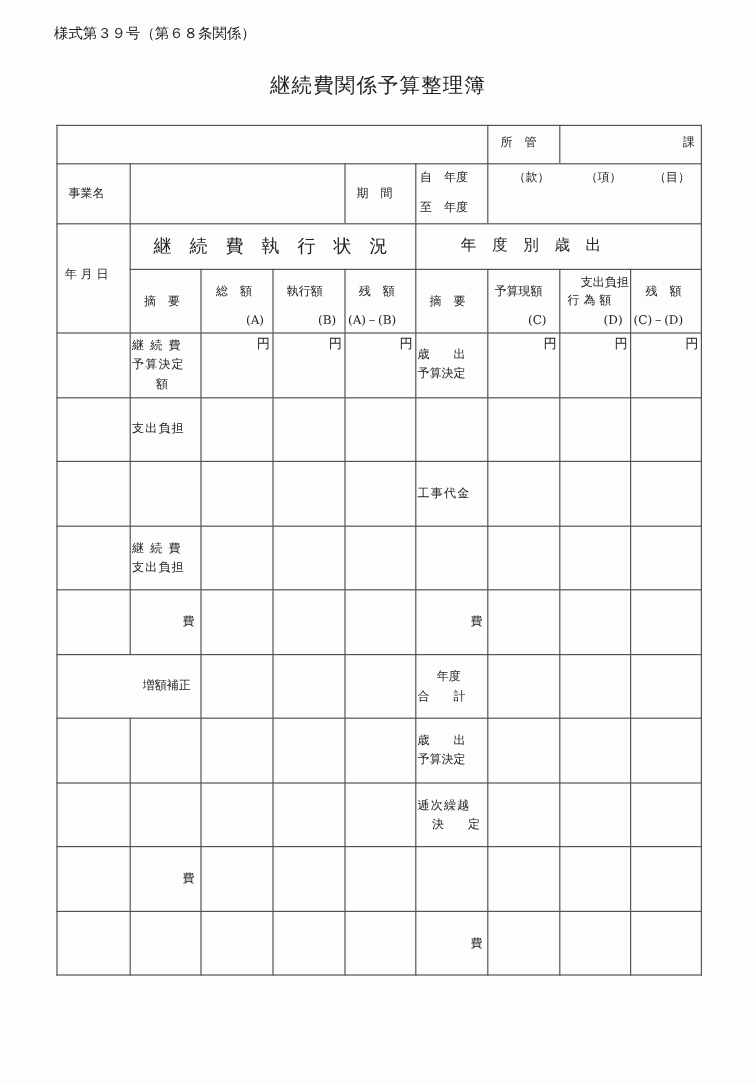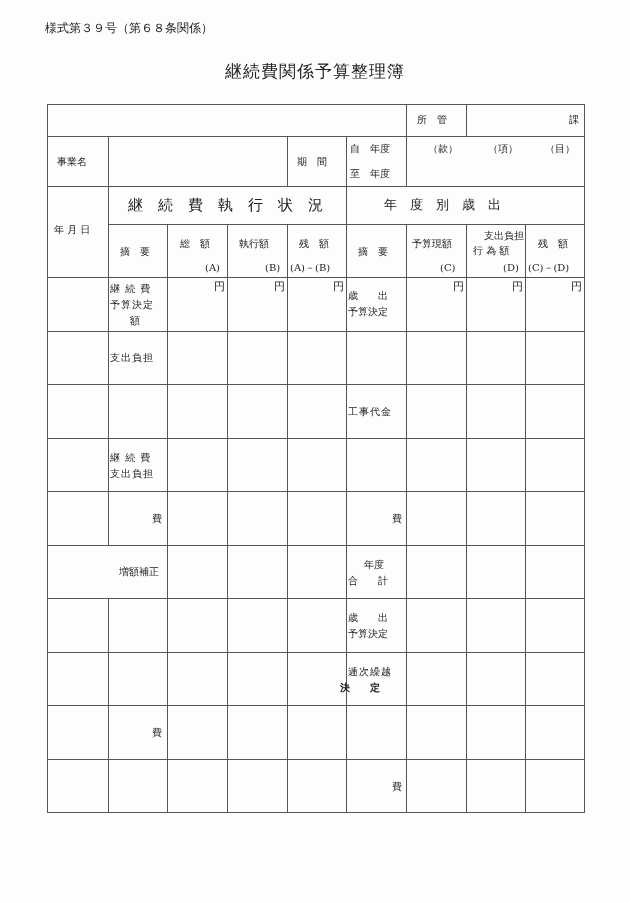--- a/index.html
+++ b/index.html
@@ -126,16 +126,16 @@
 <div class="t" style="left:392px;top:511px;">費</div>
 
 <div class="t" style="left:119px;top:564px;">増額補正</div>
 <div class="t" style="left:364px;top:557px;">年度</div>
 <div class="t" style="left:348px;top:573px;">合　　計</div>
 
 <div class="t" style="left:348px;top:610px;">歳　　出</div>
 <div class="t" style="left:348px;top:626px;">予算決定</div>
 
 <div class="t" style="left:348px;top:664px;letter-spacing:1px;">逓次繰越</div>
-<div class="t" style="left:340px;top:680px;font-weight:bold;">決　　定</div>
+<div class="t" style="left:360px;top:680px;">決　　定</div>
 
 <div class="t" style="left:152px;top:725px;">費</div>
 <div class="t" style="left:392px;top:779px;">費</div>
 
 </body></html>

